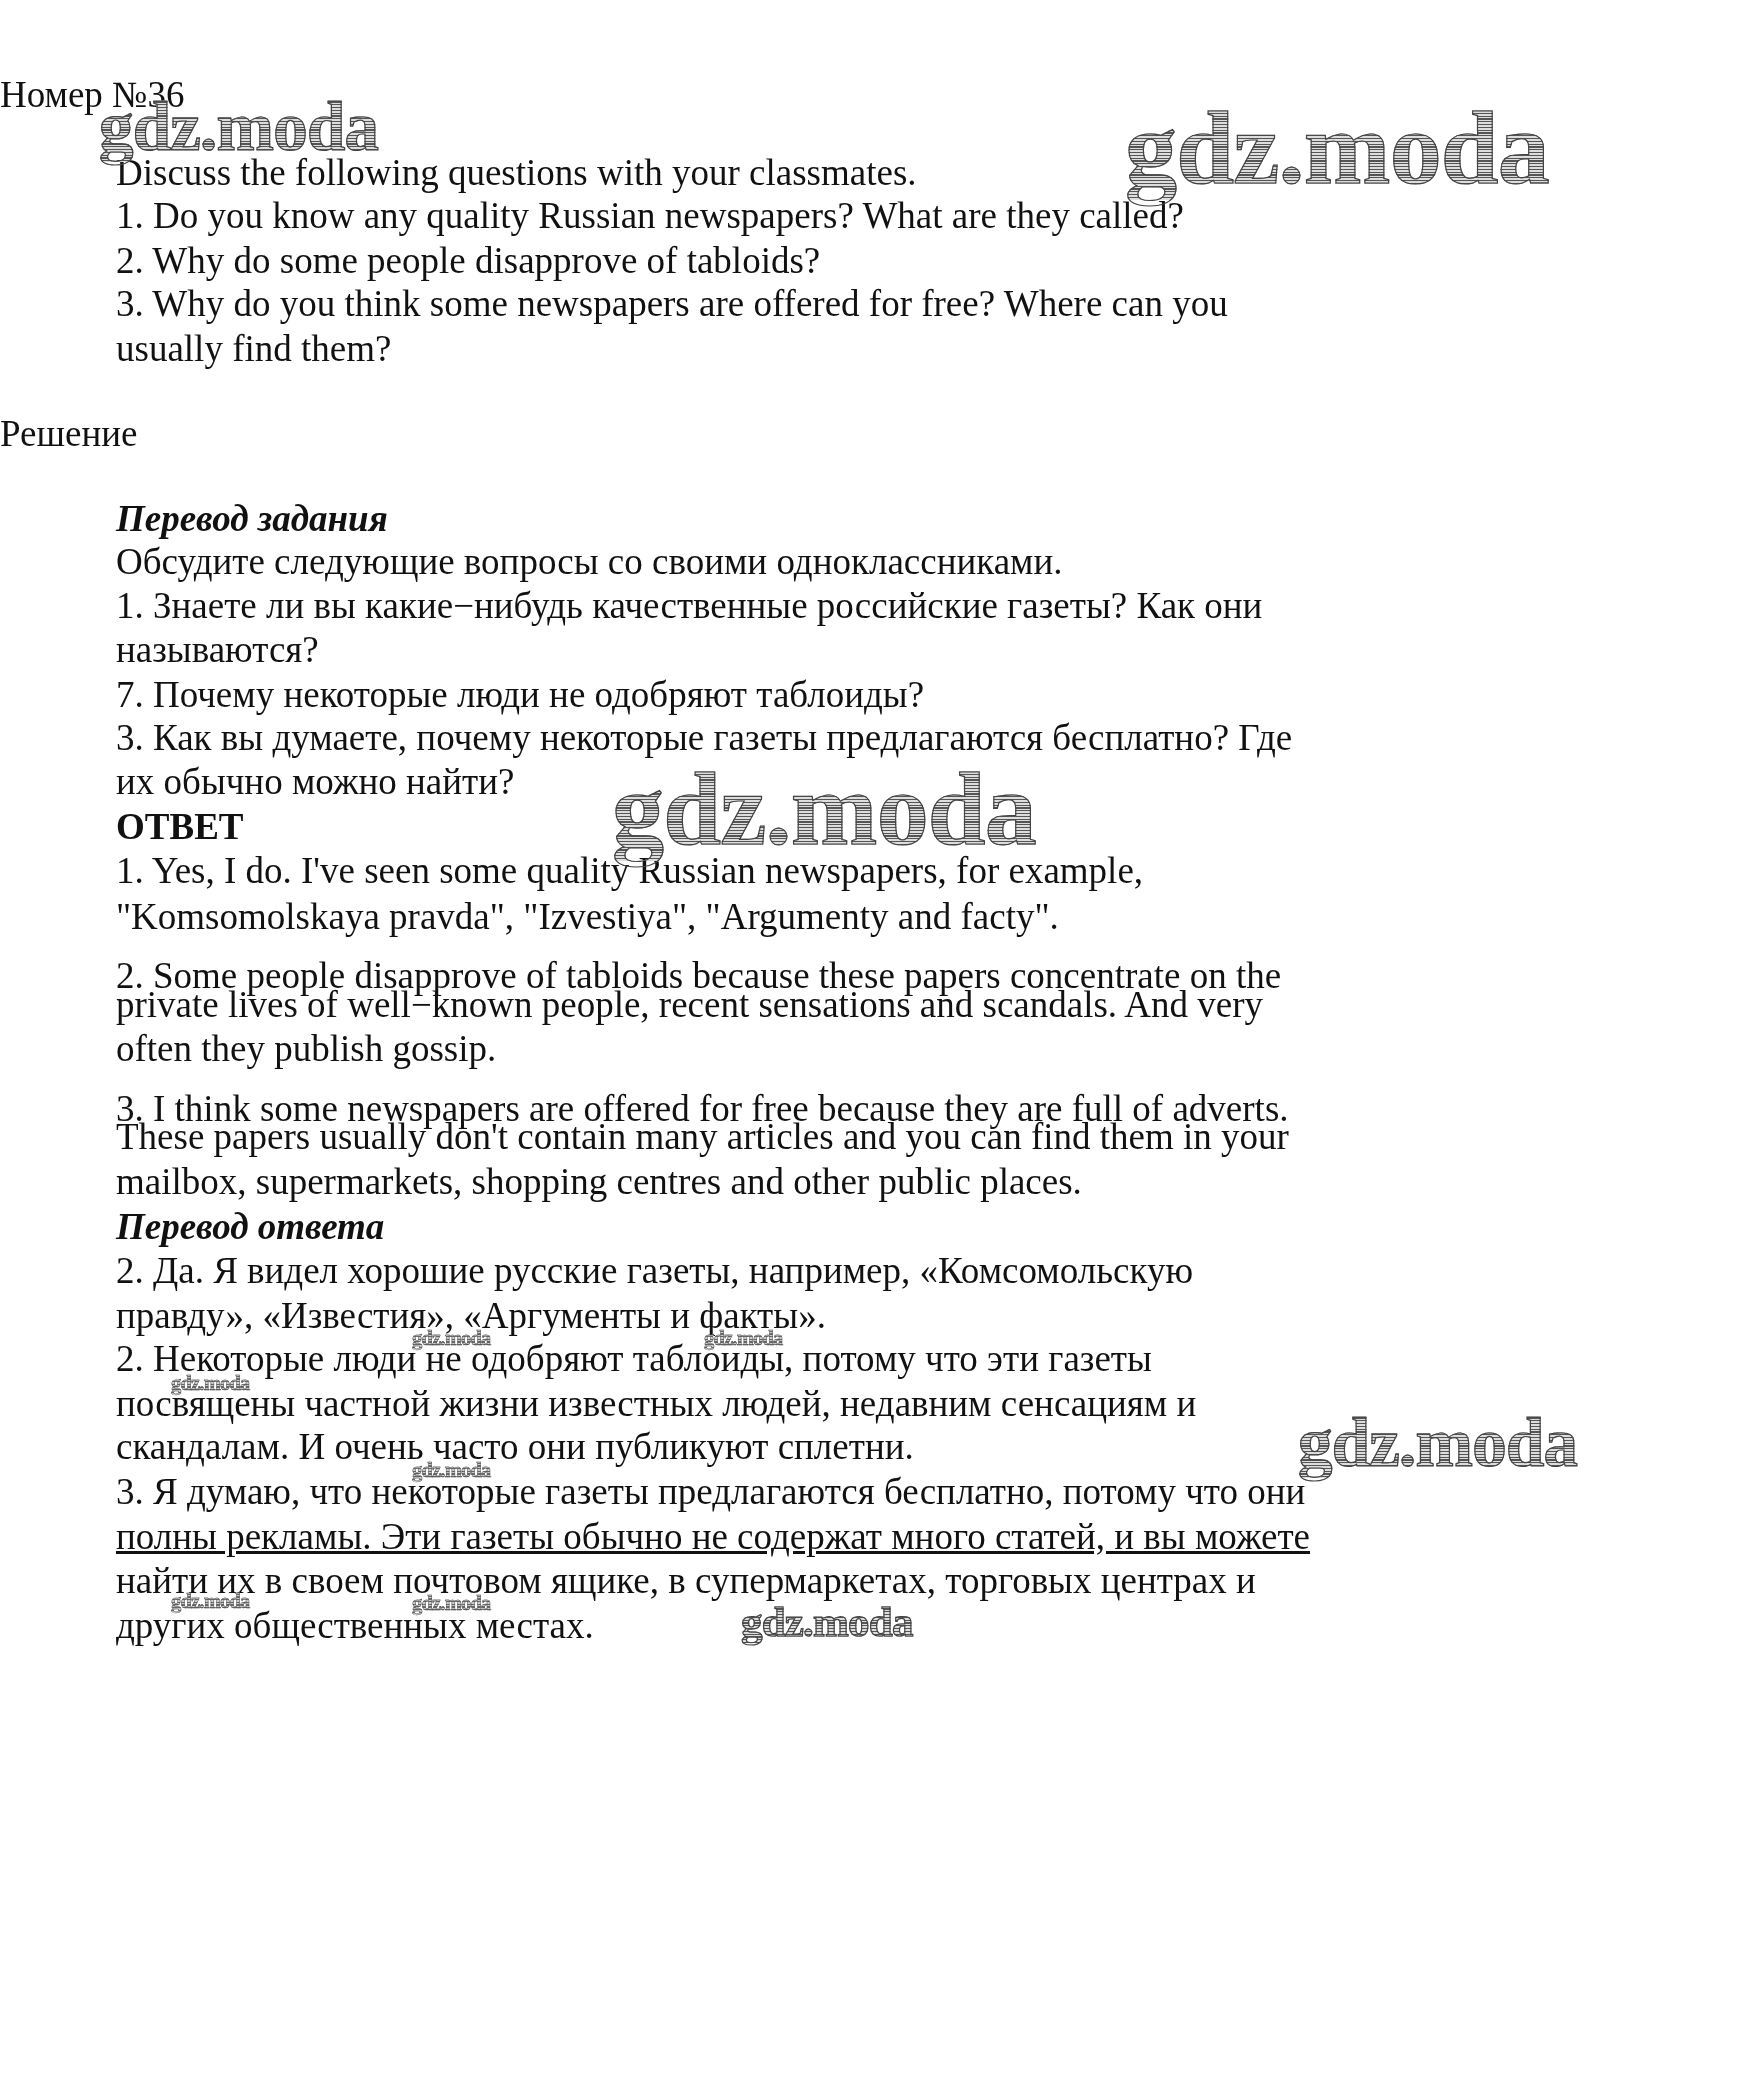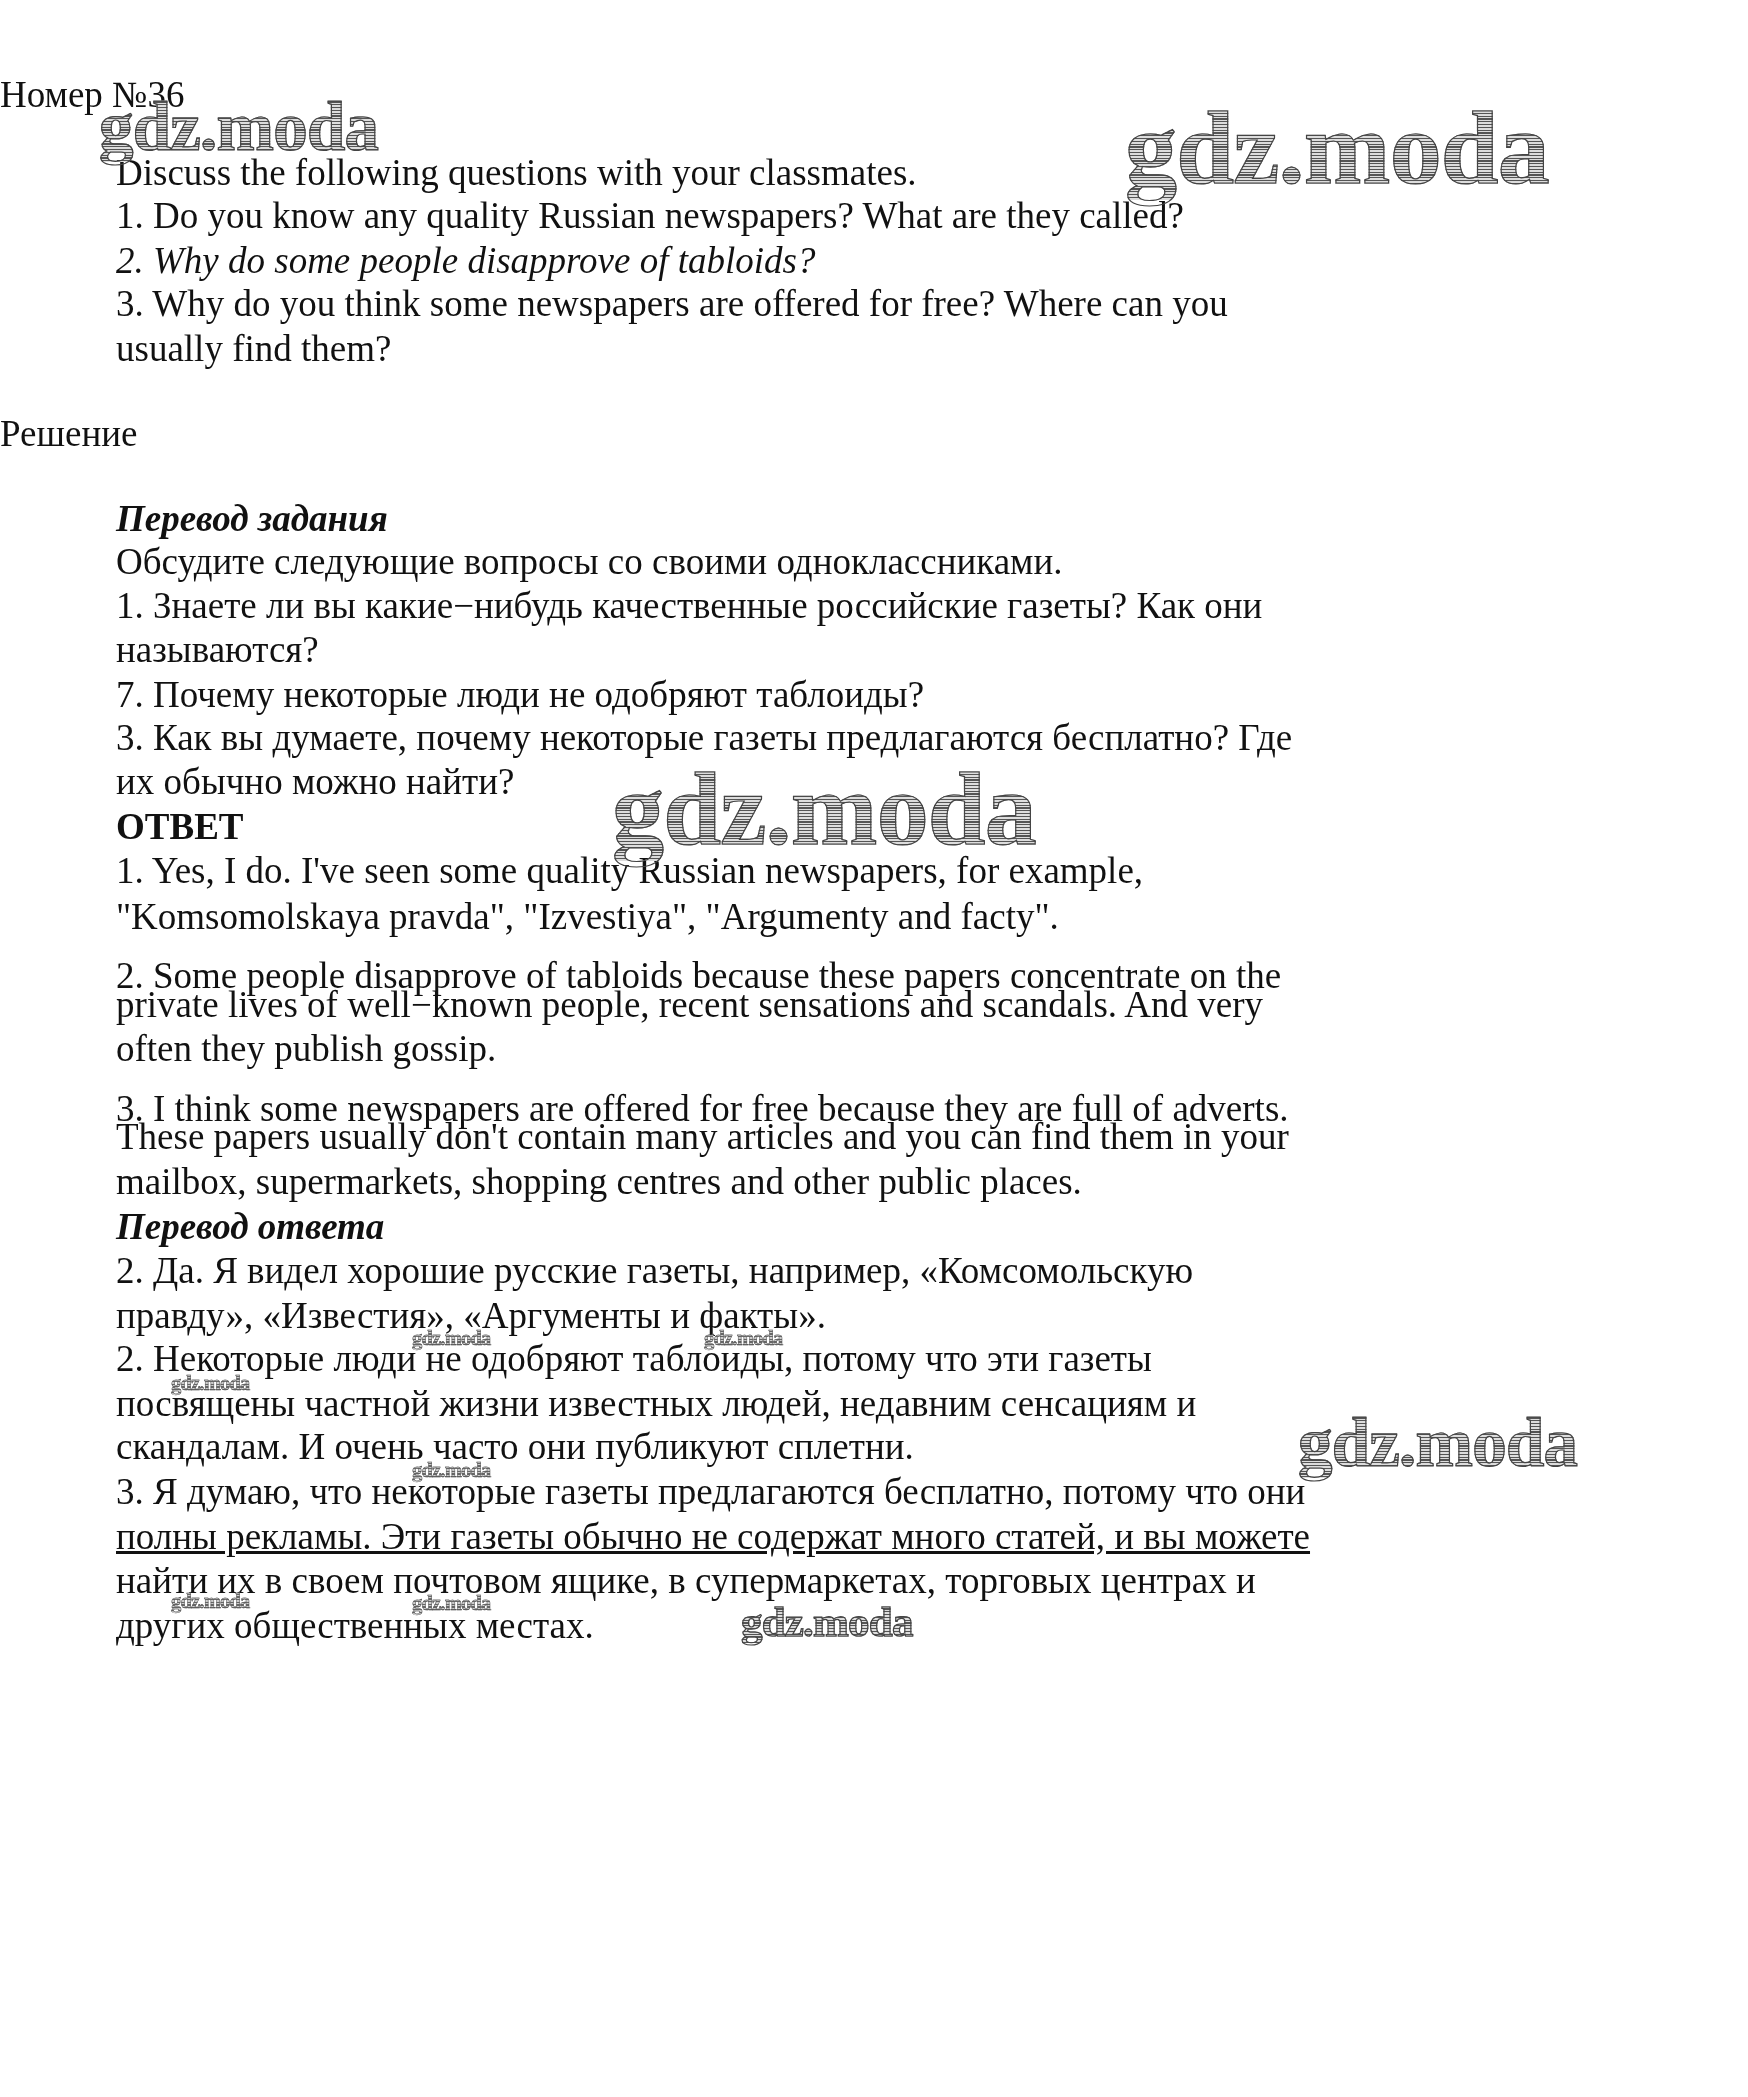--- a/index.html
+++ b/index.html
@@ -19,21 +19,21 @@
 </style>
 </head>
 <body>
 
 <div>
 
   <div class="line center" style="top:73px;">Номер №36</div>
 
   <div class="line" style="top:151px;">Discuss the following questions with your classmates.</div>
   <div class="line" style="top:194px;">1. Do you know any quality Russian newspapers? What are they called?</div>
-  <div class="line" style="top:239px;font-style:italic;">2. Why do some people disapprove of tabloids?</div>
+  <div class="line" style="top:239px;">2. Why do some people disapprove of tabloids?</div>
   <div class="line" style="top:282px;">3. Why do you think some newspapers are offered for free? Where can you</div>
   <div class="line" style="top:327px;">usually find them?</div>
 
   <div class="line center" style="top:412px;">Решение</div>
 
   <div class="line ital-bold" style="top:497px;">Перевод задания</div>
   <div class="line" style="top:540px;">Обсудите следующие вопросы со своими одноклассниками.</div>
   <div class="line" style="top:584px;">1. Знаете ли вы какие−нибудь качественные российские газеты? Как они</div>
   <div class="line" style="top:628px;">называются?</div>
   <div class="line" style="top:673px;">7. Почему некоторые люди не одобряют таблоиды?</div>

